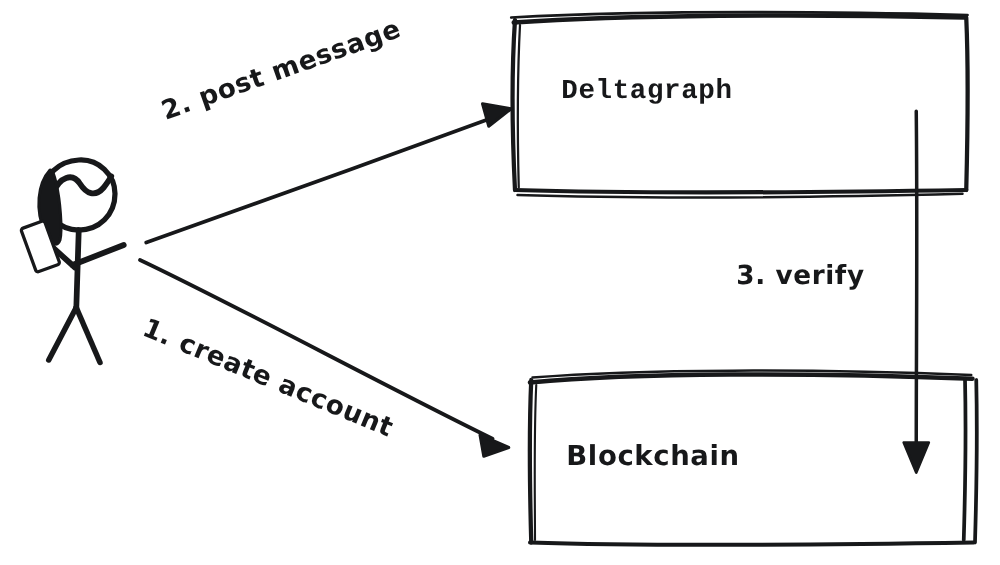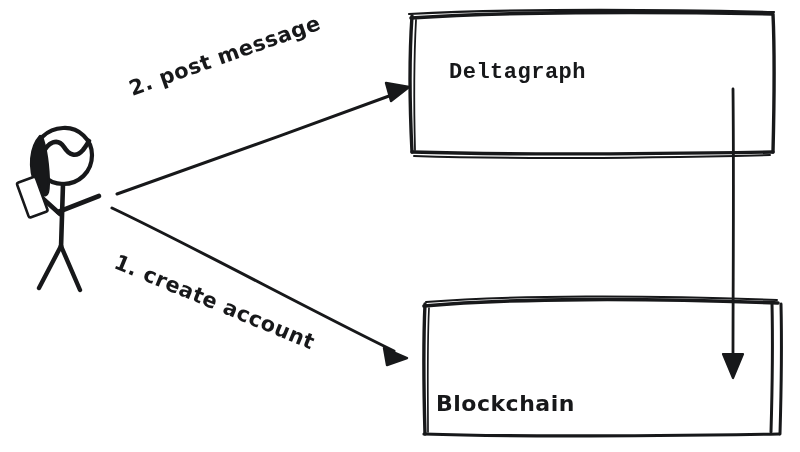--- a/index.html
+++ b/index.html
@@ -30,21 +30,21 @@
     white-space: nowrap;
     letter-spacing: 0.5px;
   }
   .box-label {
     font-size: 22px;
   }
   .edge-label {
     font-size: 21px;
   }
   #label-deltagraph { left: 449px; top: 60px; font-family: Liberation Mono, monospace; }
-  #label-blockchain { left: 436px; top: 353px; margin-top: 38px; }
+  #label-blockchain { left: 453px; top: 353px; }
   #label-post-message {
     left: 126px;
     top: 78px;
     transform: rotate(-19.5deg);
     transform-origin: left top;
   }
   #label-create-account {
     left: 120px;
     top: 250px;
     transform: rotate(22.5deg);
@@ -121,14 +121,15 @@
   </svg>
 
   <div class="hand-label box-label" id="label-deltagraph">Deltagraph</div>
 
   <div class="hand-label box-label" id="label-blockchain">Blockchain</div>
 
   <div class="hand-label edge-label" id="label-post-message">2. post message</div>
 
   <div class="hand-label edge-label" id="label-create-account">1. create account</div>
 
+  <div class="hand-label edge-label" id="label-verify">3. verify</div>
 
 </div>
 
 </body></html>

